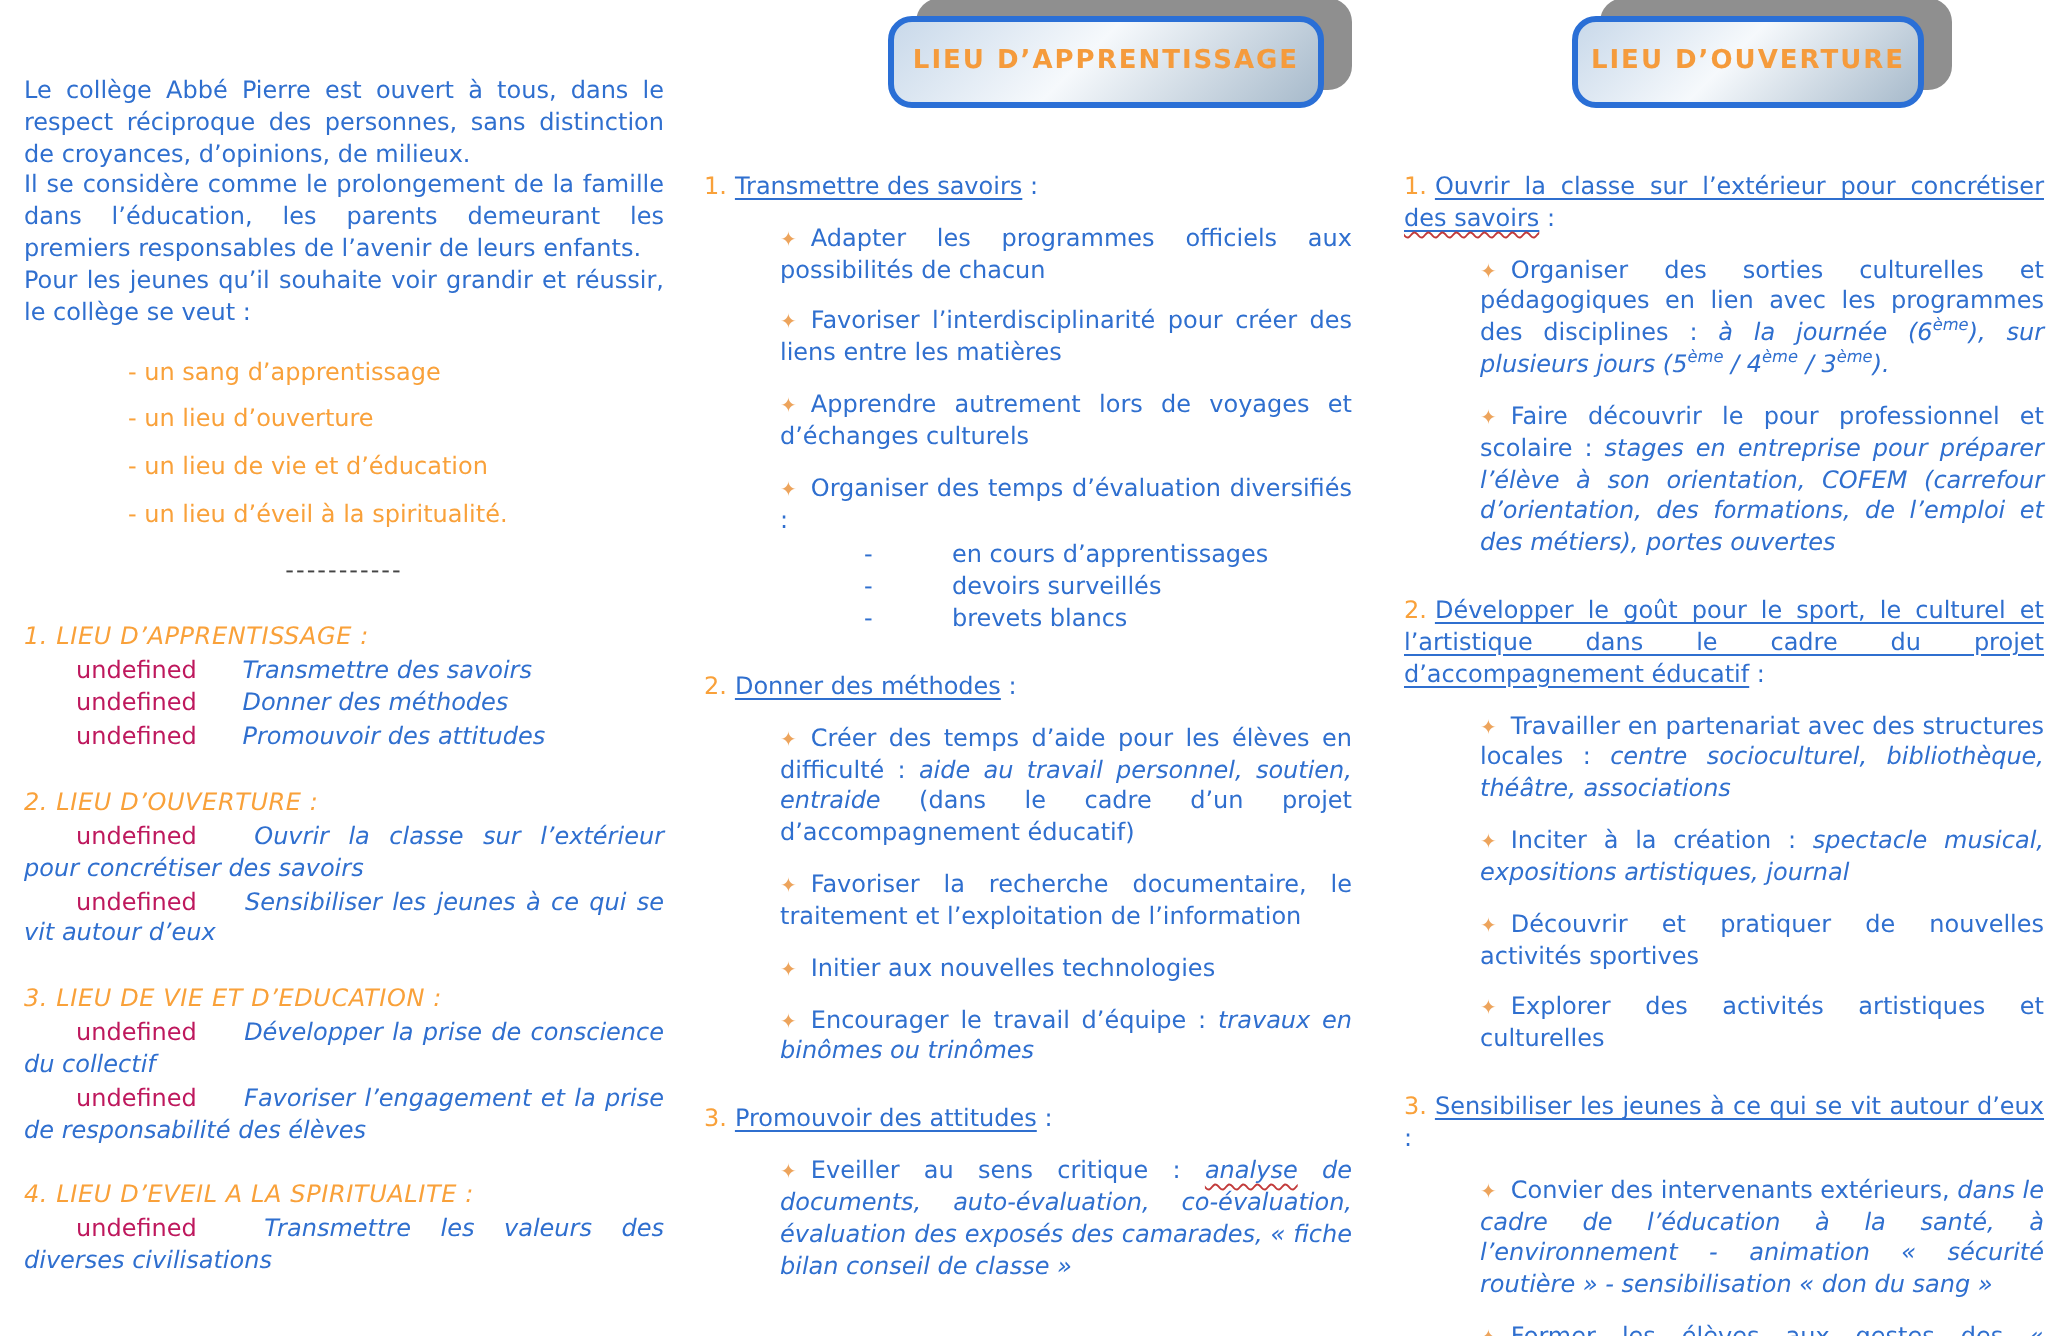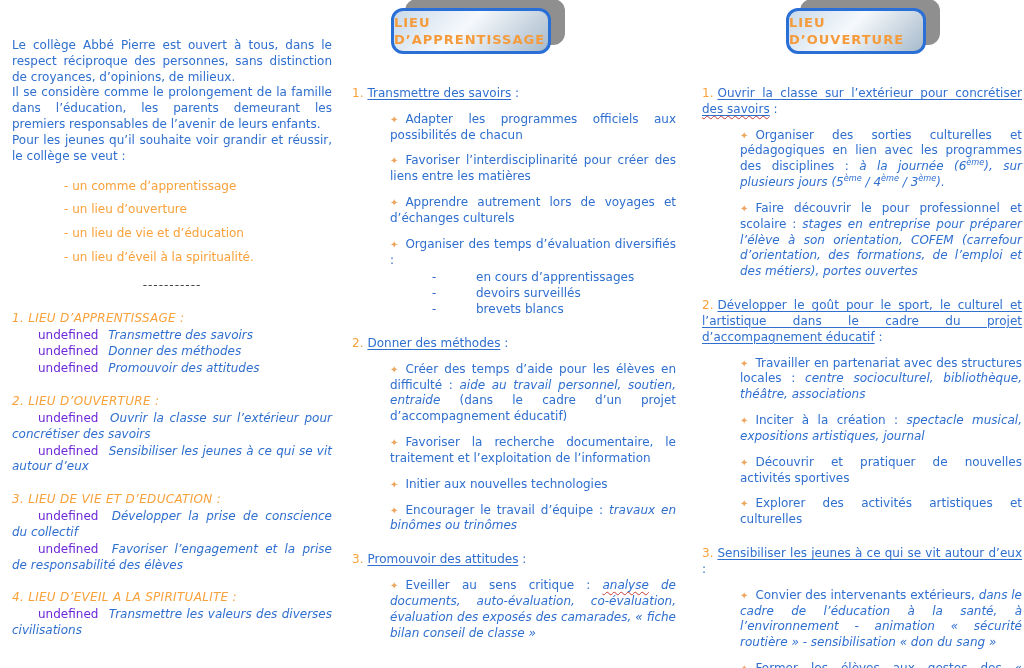--- a/index.html
+++ b/index.html
@@ -20,32 +20,32 @@
     position:absolute;top:-9px;left:14px;width:100%;height:100%;
     background:#8f8f8f;border-radius:12px;
   }
   .badge-face{
     position:absolute;top:0;left:0;width:100%;height:100%;
     border:3px solid #2a6fd6;border-radius:12px;box-sizing:border-box;
     background:linear-gradient(135deg,#c9d9ea 0%,#f6f9fc 45%,#a7bacb 100%);
     display:flex;align-items:center;justify-content:center;
     color:#f59b3c;font-weight:bold;font-size:13px;letter-spacing:1px;
   }
-  .badge-wrap-mid{margin-left:39px;width:160px;}
-  .badge-wrap-right{margin-left:84px;width:140px;}
+  .badge-wrap-mid{margin-left:92px;width:218px;}
+  .badge-wrap-right{margin-left:84px;width:176px;}
 
   
   .ipara{text-align:justify;color:#2f6fcf;}
   .wish-list{margin-top:14px;padding-left:52px;}
   .wish{color:#f9a13a;margin-top:8px;}
   .separator{text-align:center;color:#444;letter-spacing:1px;margin-top:12px;}
   .lsec{margin-top:17px;}
   .lsec-h{color:#f9a13a;font-style:italic;font-weight:normal;letter-spacing:.3px;}
   .litem{color:#2f6fcf;font-style:italic;text-indent:26px;text-align:justify;margin-top:1px;}
-  .arrow{font-style:normal;margin-right:6px;color:#6d28d9;}
+  .arrow{font-style:normal;margin-right:19px;color:#be185d;}
 
   
   .dsec{margin-top:18px;}
   .dsec:first-child{margin-top:0;}
   .dheading{text-align:justify;font-weight:normal;}
   .dheading .num{color:#f9a13a;margin-right:4px;}
   .dtitle{color:#2f6fcf;text-decoration:underline;text-underline-offset:2px;}
   .colon{color:#2f6fcf;text-decoration:none;}
   .bullet{padding-left:38px;text-align:justify;margin-top:10px;}
   .star{color:#eda45c;margin-right:7px;font-size:10px;font-style:normal;}
@@ -61,21 +61,21 @@
 
 <div class="page">
 
   <div class="col col-left">
     <div>
         <div class="ipara">Le collège Abbé Pierre est ouvert à tous, dans le respect réciproque des personnes, sans distinction de croyances, d’opinions, de milieux.</div>
         <div class="ipara">Il se considère comme le prolongement de la famille dans l’éducation, les parents demeurant les premiers responsables de l’avenir de leurs enfants.</div>
         <div class="ipara">Pour les jeunes qu’il souhaite voir grandir et réussir, le collège se veut :</div>
       </div>
     <div class="wish-list">
-        <div class="wish">- un comme d’apprentissage</div>
+        <div class="wish">- un sang d’apprentissage</div>
         <div class="wish">- un lieu d’ouverture</div>
         <div class="wish">- un lieu de vie et d’éducation</div>
         <div class="wish">- un lieu d’éveil à la spiritualité.</div>
       </div>
     <div class="separator">-----------</div>
     <div>
         <div class="lsec">
           <div class="lsec-h">1. LIEU D’APPRENTISSAGE :</div>
           <div class="litem"><span class="arrow">undefined </span><span>Transmettre des savoirs</span></div>
           <div class="litem"><span class="arrow">undefined </span><span>Donner des méthodes</span></div>

